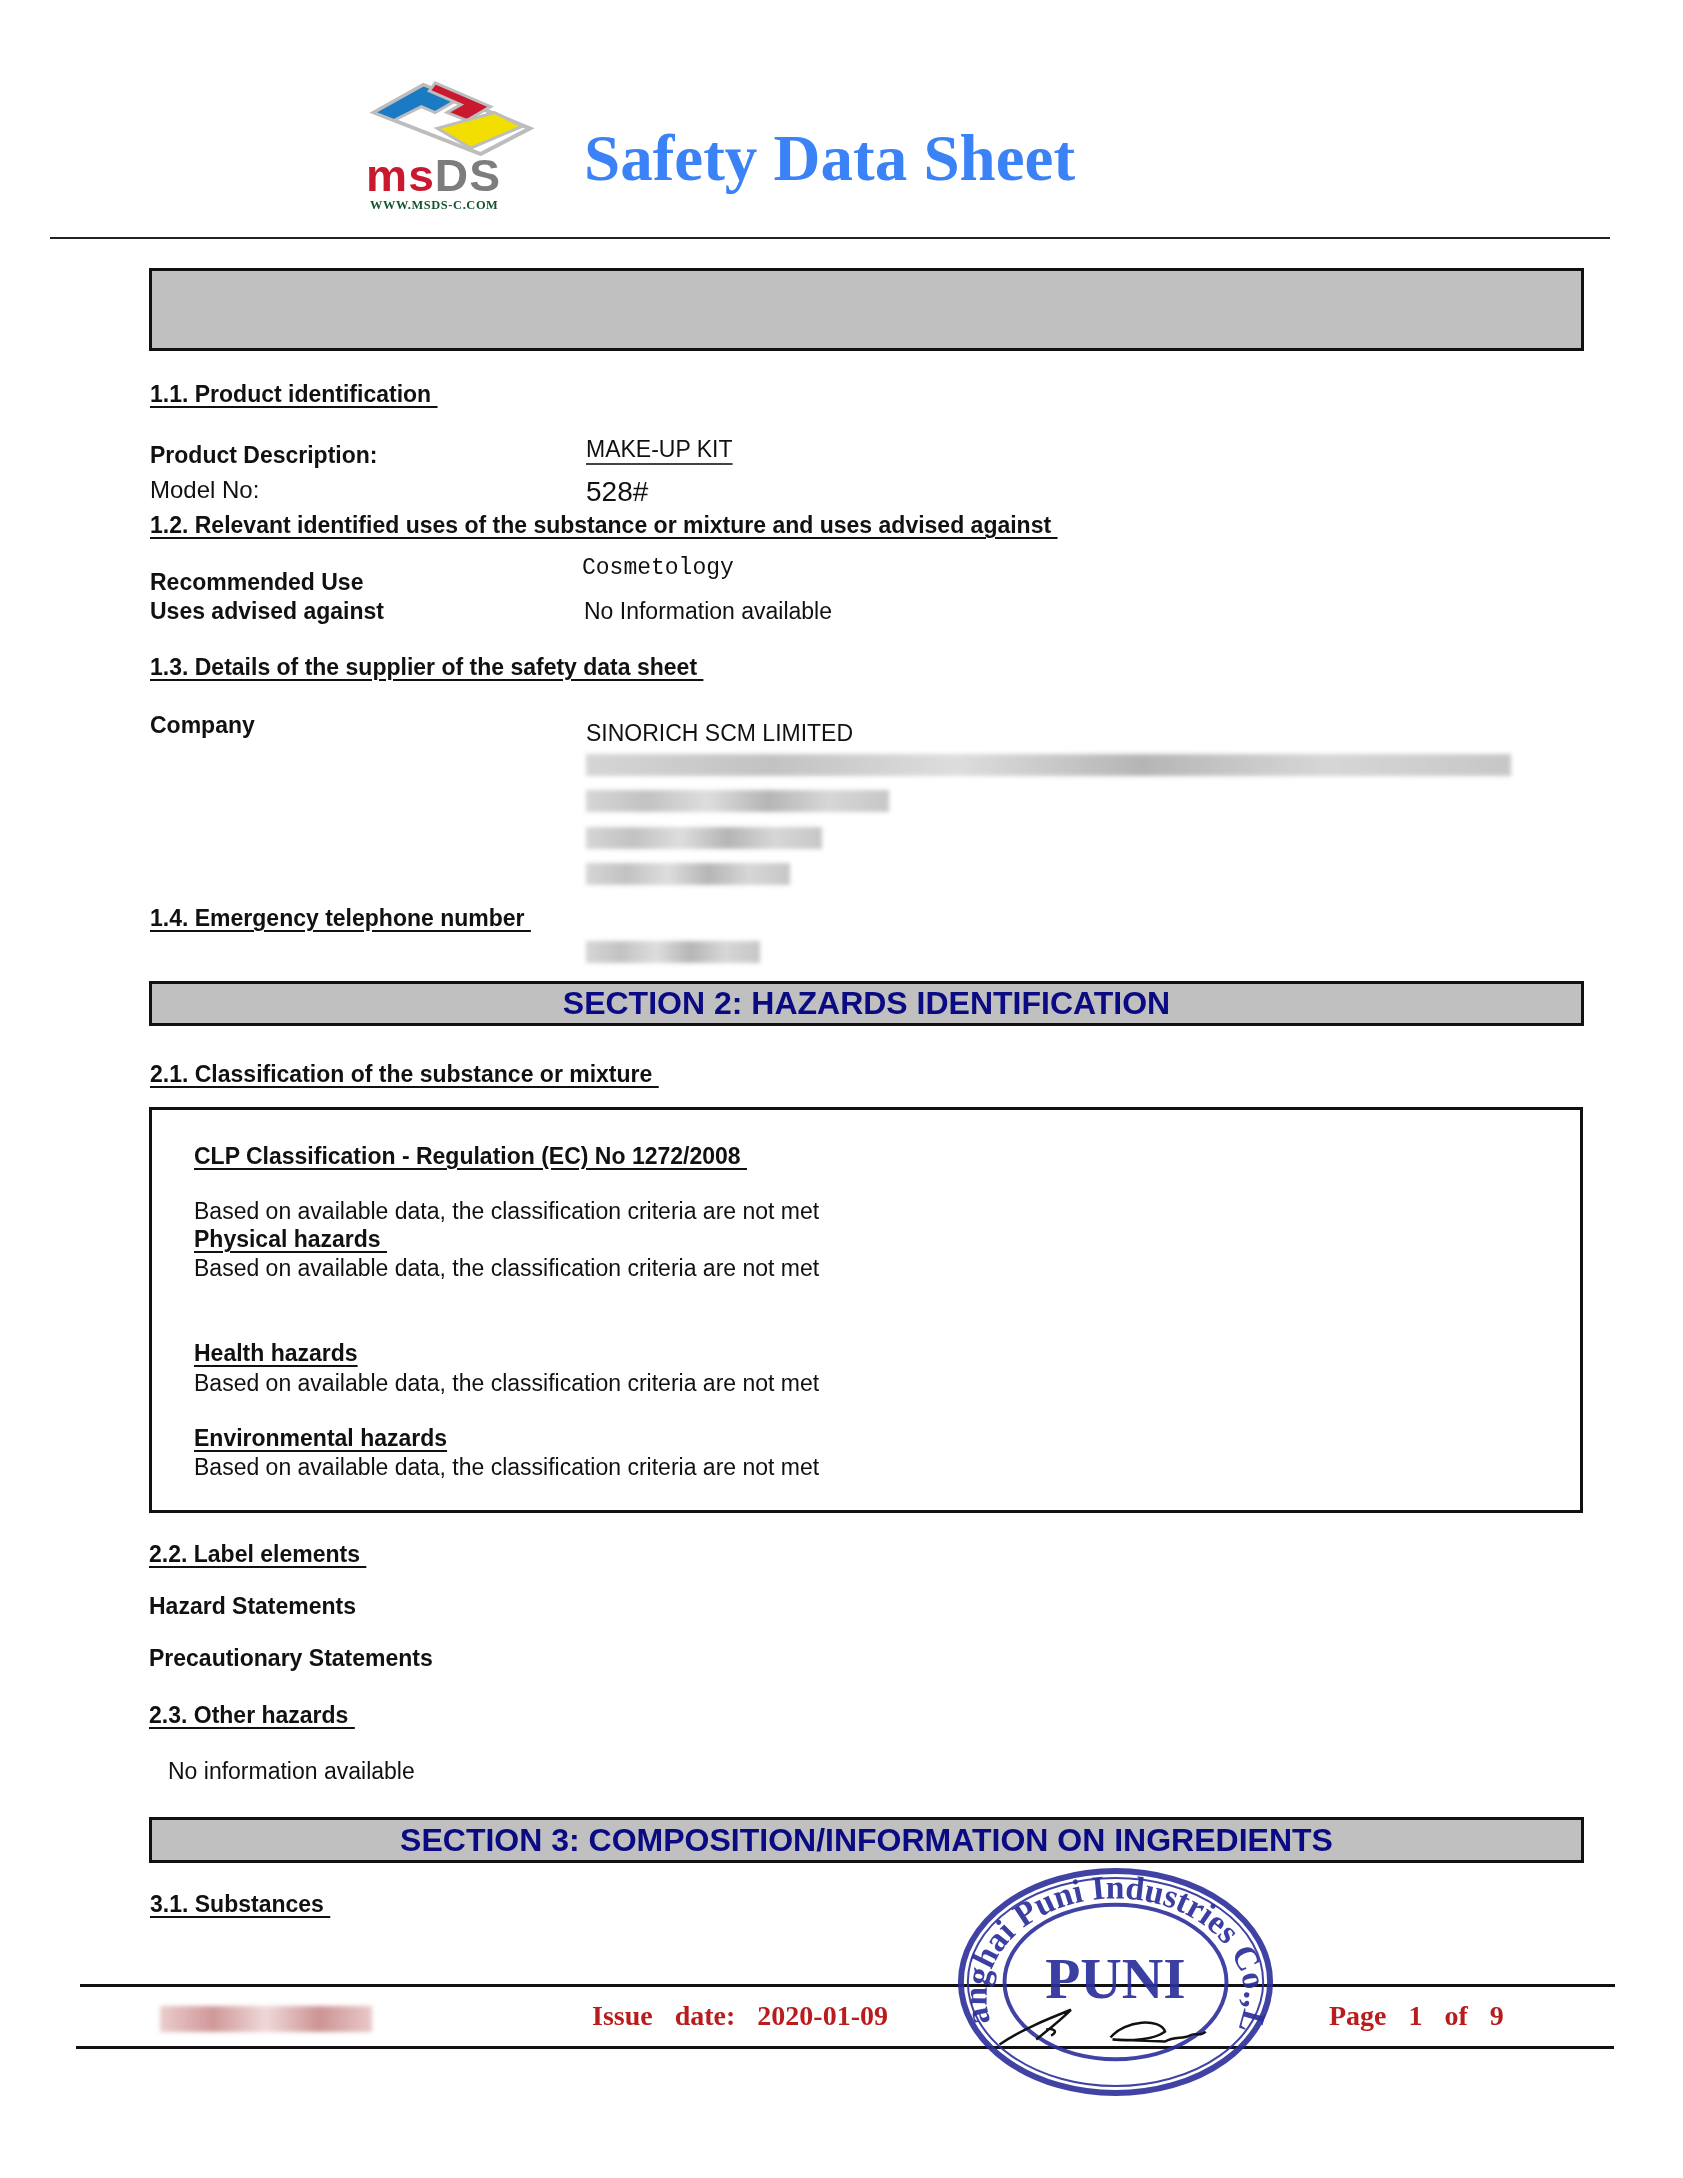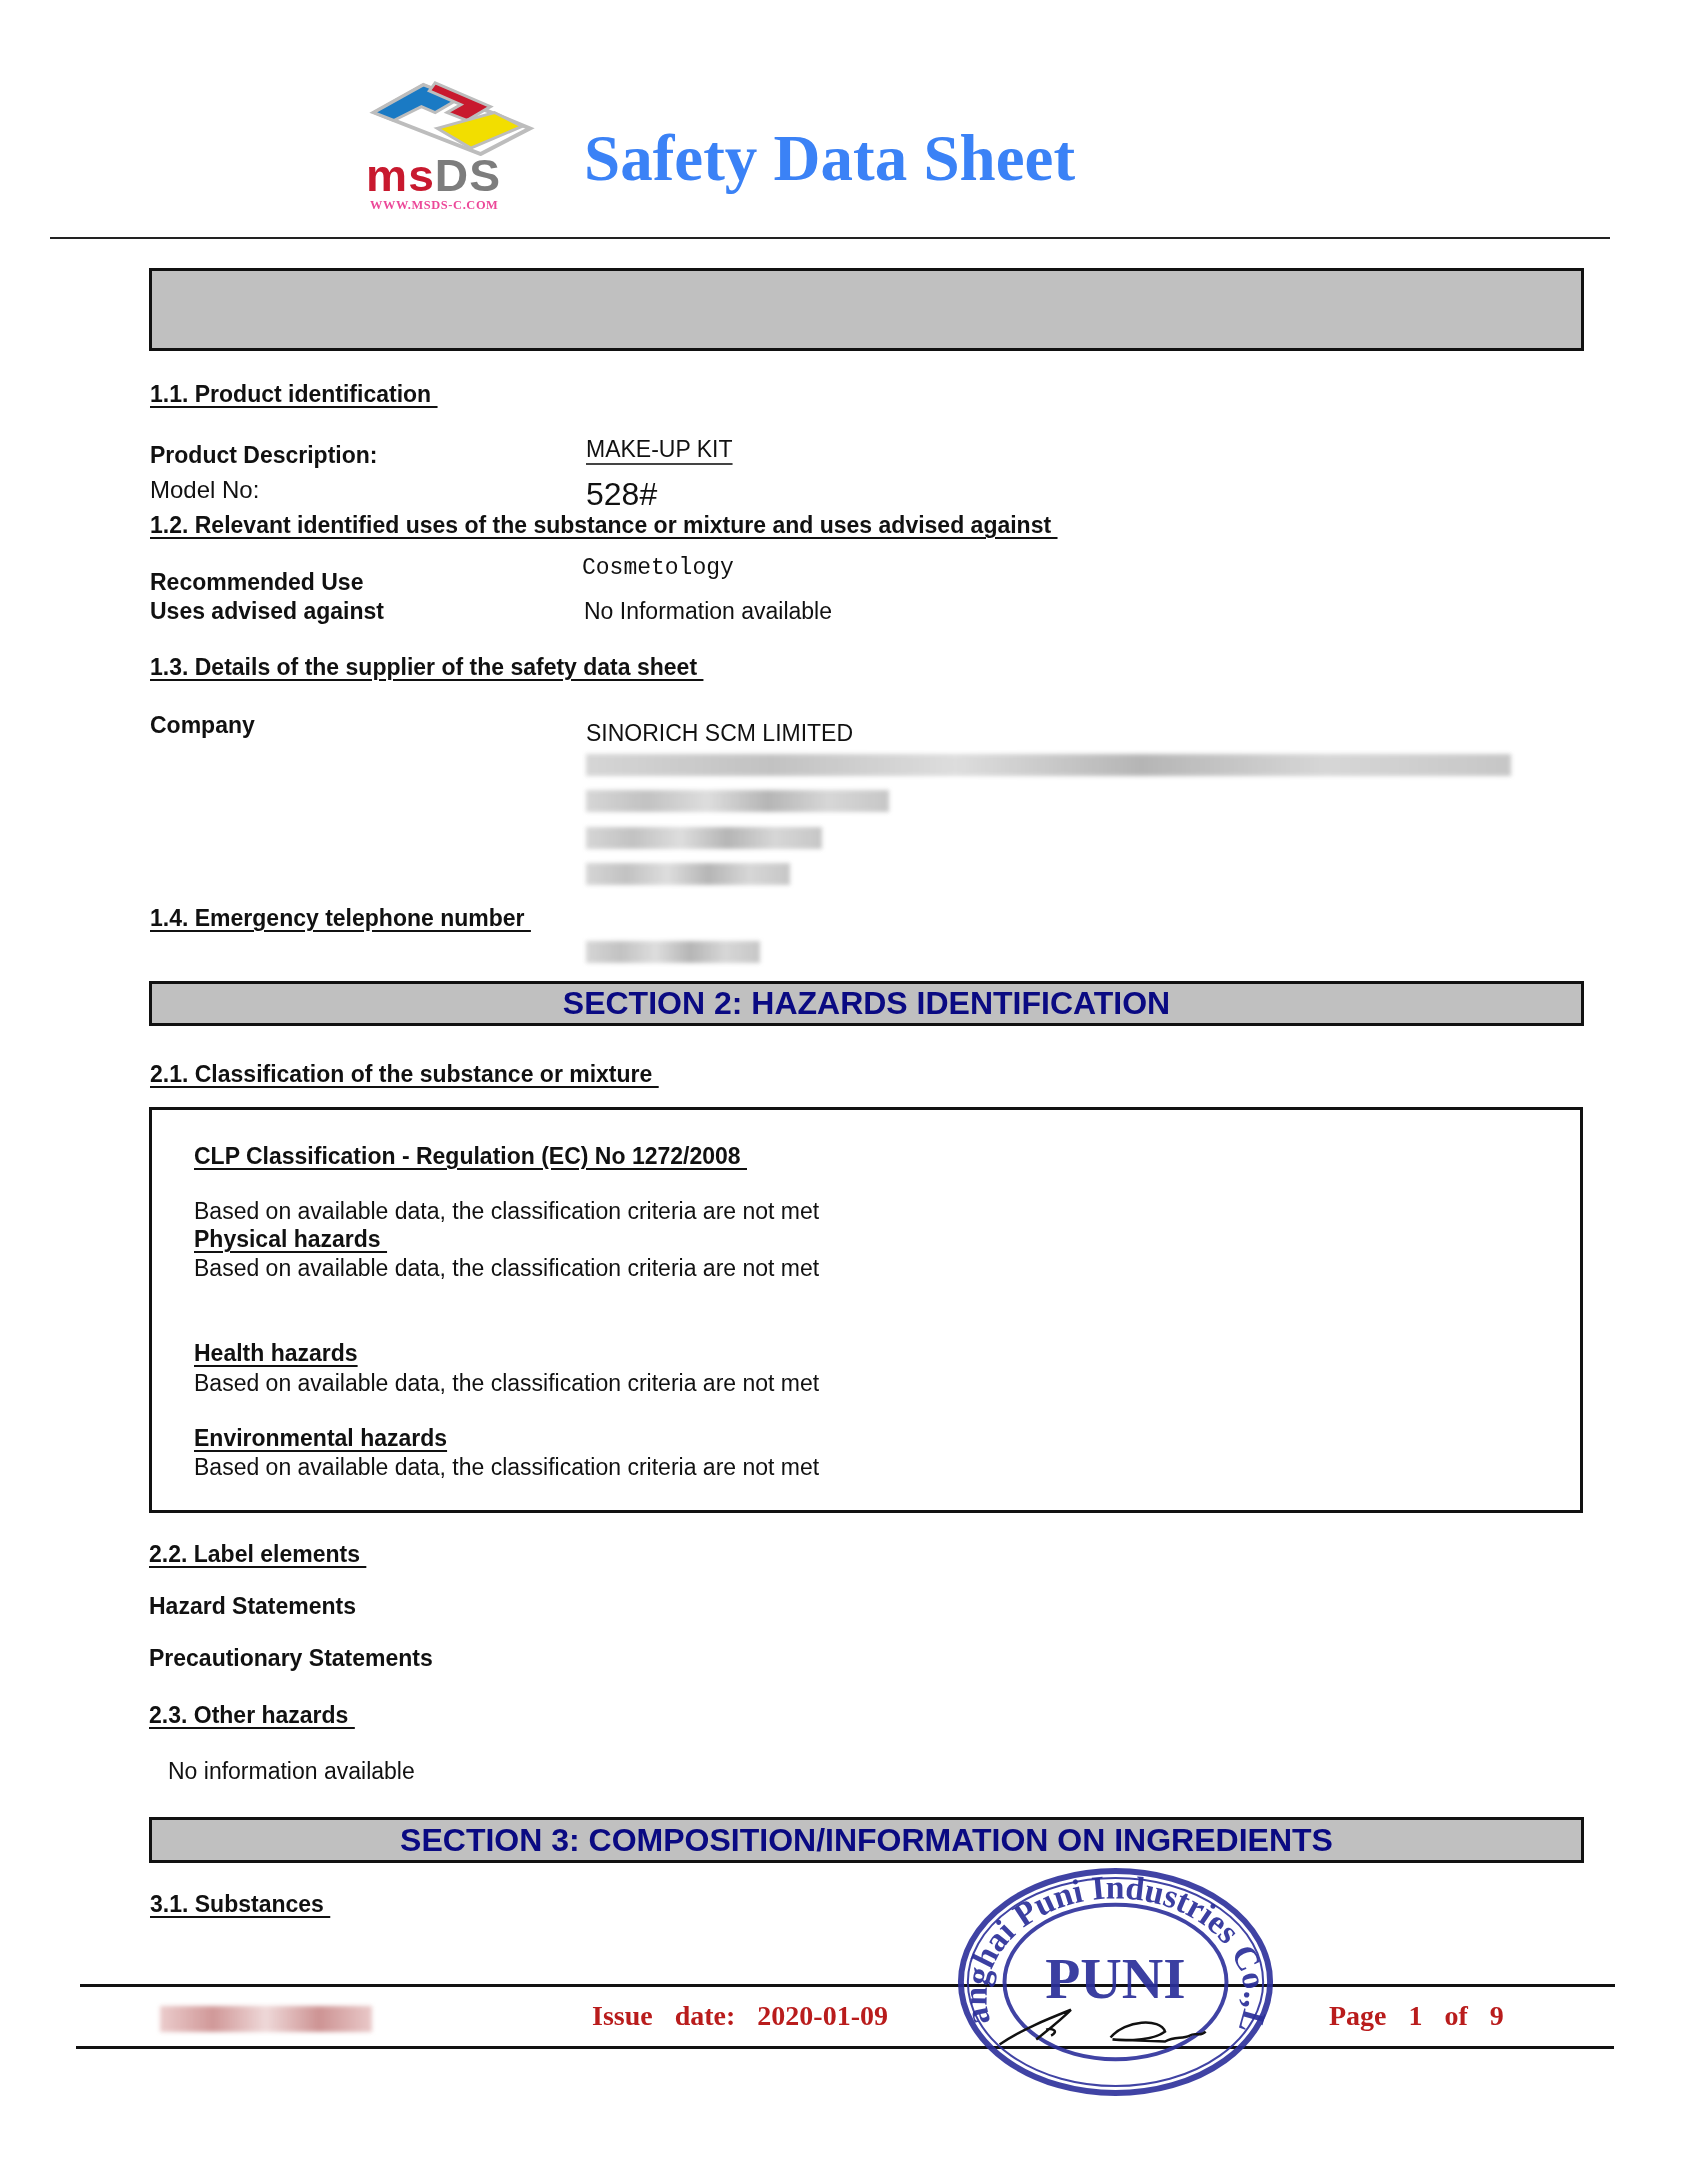--- a/index.html
+++ b/index.html
@@ -7,21 +7,21 @@
          font-family: "Liberation Sans", sans-serif; color: #111; }
   .abs { position: absolute; }
 
   
   .logo { left: 364px; top: 77px; width: 174px; height: 139px; }
   .logo-word { position: absolute; left: 2px; top: 77px; width: 170px; font-family: "Liberation Sans", sans-serif;
                font-weight: bold; font-size: 44px; letter-spacing: 1px; line-height: 44px; white-space: nowrap; transform: scaleX(1.05); transform-origin: left; }
   .logo-ms { color: #c8192e; }
   .logo-ds { color: #7d7d7d; }
   .logo-url { position: absolute; left: 6px; top: 121px; font-family: "Liberation Serif", serif; font-weight: bold;
-              font-size: 12.4px; color: #ec4899; letter-spacing: 0.6px; white-space: nowrap; }
+              font-size: 12.4px; color: #14532d; letter-spacing: 0.6px; white-space: nowrap; }
   .doc-title { left: 584px; top: 121px; font-family: "Liberation Serif", serif; font-weight: bold;
                font-size: 65px; color: #3b82f6; white-space: nowrap; }
   .hr-top { left: 50px; top: 237px; width: 1560px; height: 0; border-top: 2px solid #222; }
 
   
   .sec-box { background: #c0c0c0; border: 3px solid #111; box-sizing: border-box;
              display: flex; align-items: center; justify-content: center; text-align: center;
              color: #0a0a82; font-weight: bold; font-family: "Liberation Sans", sans-serif; }
   .sec1 { left: 149px; top: 268px; width: 1435px; height: 83px; font-size: 31px; line-height: 38px; }
   .sec2 { left: 149px; top: 981px; width: 1435px; height: 45px; font-size: 32px; }
@@ -76,21 +76,21 @@
   <div>
   </div>
 </div>
 
 <div class="abs sub" style="left:150px; top:381px;">1.1. Product identification </div>
 
 <div class="abs lbl-b" style="left:150px; top:442px;">Product Description:</div>
 <div class="abs val val-u" style="left:586px; top:436px;">MAKE-UP KIT</div>
 
 <div class="abs lbl" style="left:150px; top:476px;">Model No:</div>
-<div class="abs val" style="left:586px; top:476px; font-size:32px;">528#</div>
+<div class="abs val" style="left:586px; top:476px; font-size:28px;">528#</div>
 
 <div class="abs sub" style="left:150px; top:512px;">1.2. Relevant identified uses of the substance or mixture and uses advised against </div>
 
 <div class="abs val" style="left:582px; top:555px;font-family:Liberation Mono, monospace;">Cosmetology</div>
 <div class="abs lbl-b" style="left:150px; top:569px;">Recommended Use</div>
 <div class="abs lbl-b" style="left:150px; top:598px;">Uses advised against</div>
 <div class="abs val" style="left:584px; top:598px;">No Information available</div>
 
 <div class="abs sub" style="left:150px; top:654px;">1.3. Details of the supplier of the safety data sheet </div>
 

